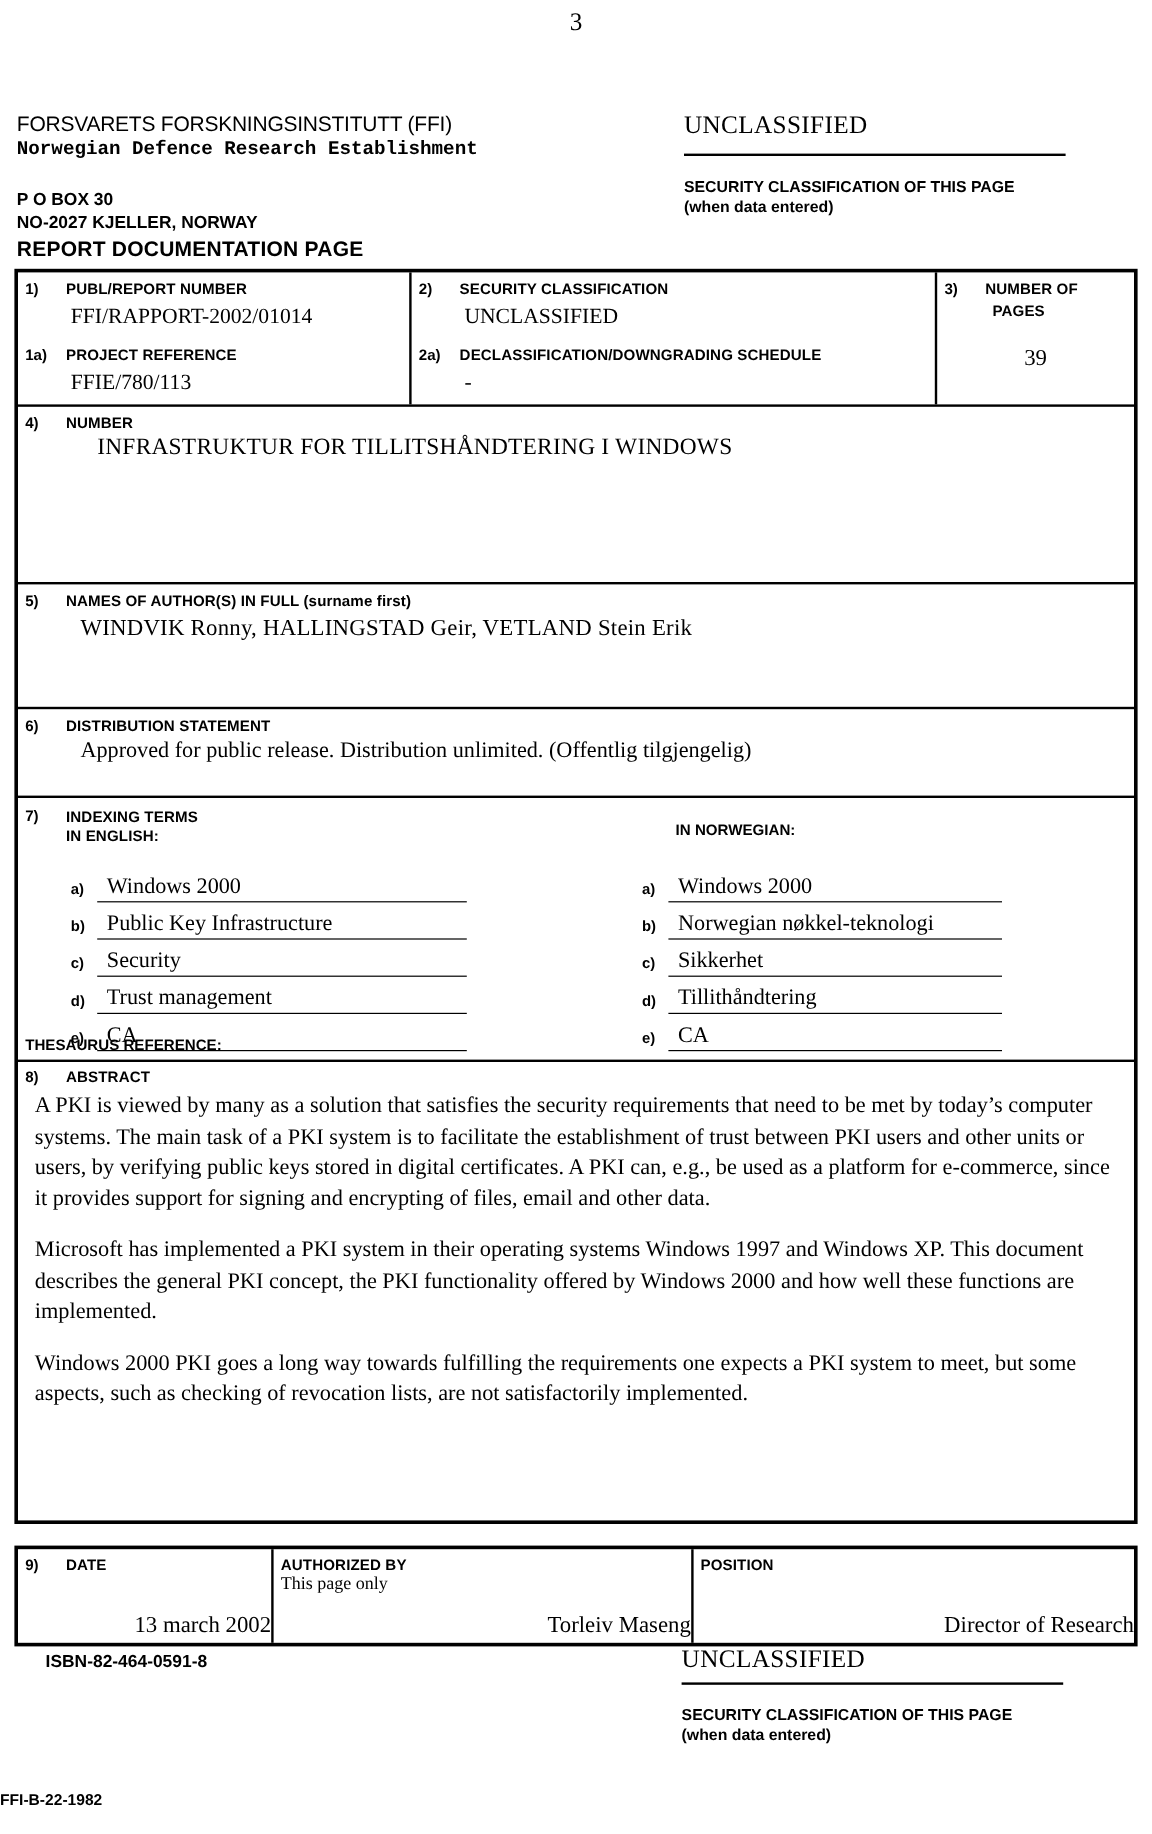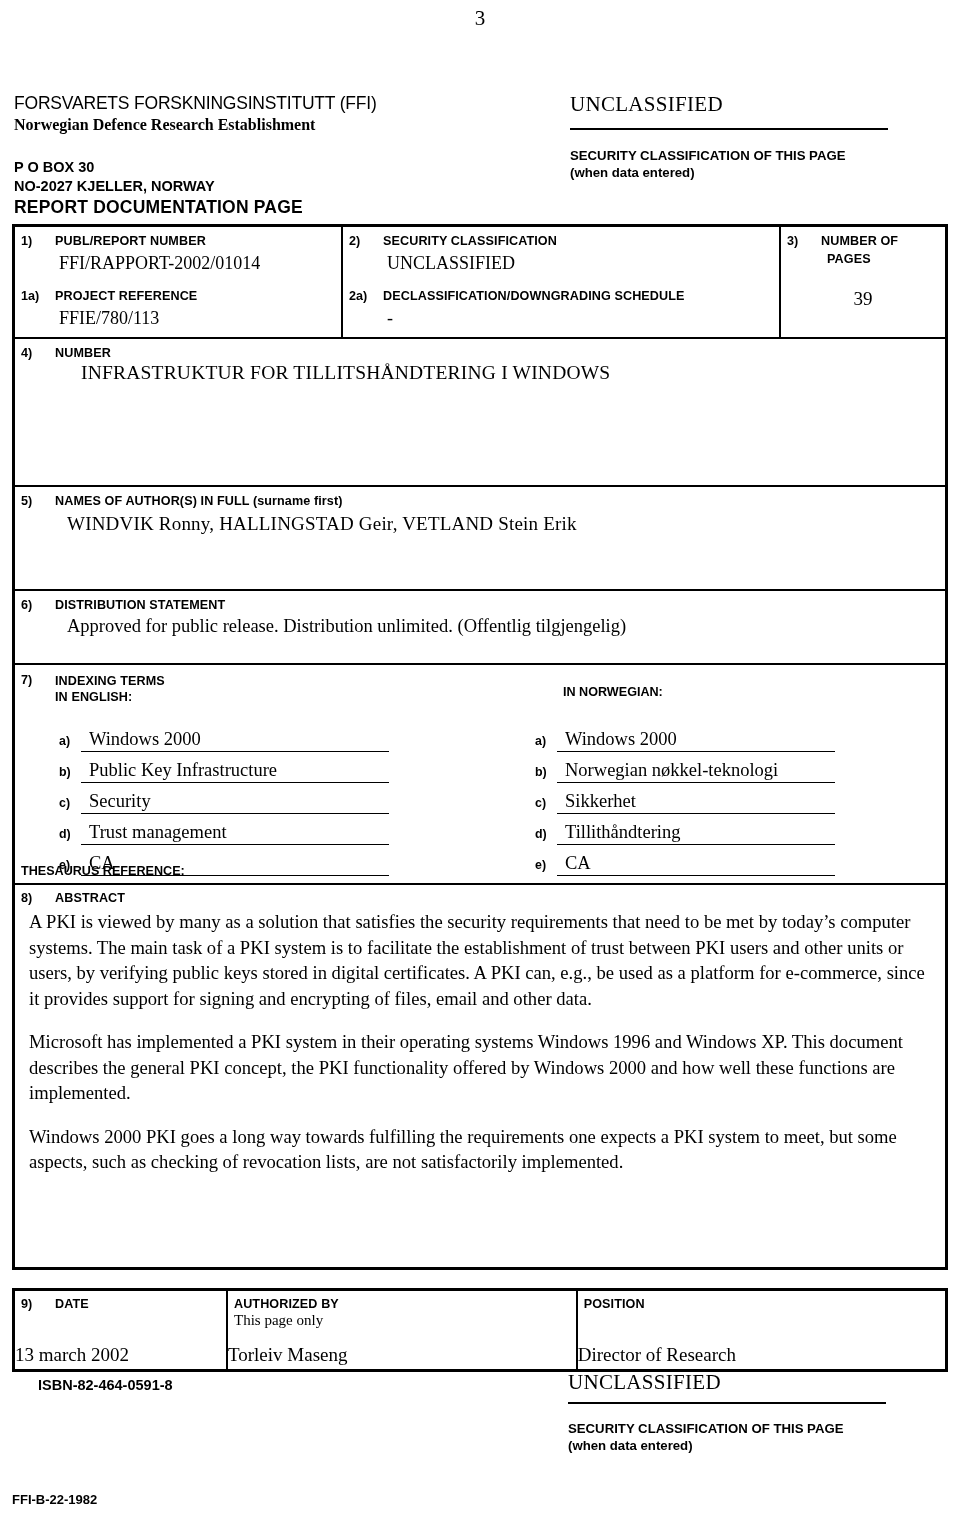--- a/index.html
+++ b/index.html
@@ -45,21 +45,21 @@
     width: 470px;
   }
   .org-line1 {
     font-family: "Liberation Sans", sans-serif;
     font-weight: normal;
     font-size: 17.5px;
     letter-spacing: -0.2px;
     line-height: 22px;
   }
   .org-line2 {
-    font-family: Liberation Serif, serif;
+    font-family: Liberation Mono, monospace;
     font-weight: bold;
     font-size: 16px;
     line-height: 21px;
   }
   .addr {
     position: absolute;
     left: 0;
     top: 66px;
     width: 470px;
   }
@@ -322,21 +322,21 @@
   .fhead .num { width: 34px; flex: none; }
   .fsub {
     font-family: "Liberation Serif", serif;
     font-size: 15px;
     padding: 1px 0 0 6px;
   }
   .fval {
     position: absolute;
     bottom: 3px;
     width: 100%;
-    text-align: left;
+    text-align: right;
     font-family: "Liberation Serif", serif;
     font-size: 19px;
     margin-top: 36px;
   }
 
   
   .isbn {
     position: absolute;
     left: 38px;
     top: 1377px;
@@ -357,21 +357,21 @@
   .bottom-class .class-rule {
     width: 318px;
     border-top: 2.5px solid #000;
     margin-top: 7px;
   }
   .bottom-class .class-caption {
     margin-top: 16px;
   }
   .formcode {
     position: absolute;
-    left: 12px;
+    left: 0;
     top: 1492px;
     font-family: "Liberation Sans", sans-serif;
     font-weight: bold;
     font-size: 13px;
   }
 </style>
 </head>
 <body>
 
 <div class="page">
@@ -535,21 +535,21 @@
     </div>
 
     <div class="row">
       <div class="cell abstract-cell">
         <div class="abs-head">
           <span class="num">8)</span>
           <span class="lbl">ABSTRACT</span>
         </div>
         <div class="abs-body">
           <p class="abs-p">A PKI is viewed by many as a solution that satisfies the security requirements that need to be met by today’s computer systems. The main task of a PKI system is to facilitate the establishment of trust between PKI users and other units or users, by verifying public keys stored in digital certificates. A PKI can, e.g., be used as a platform for e-commerce, since it provides support for signing and encrypting of files, email and other data.</p>
-          <p class="abs-p">Microsoft has implemented a PKI system in their operating systems Windows 1996 and Windows XP. This document describes the general PKI concept, the PKI functionality offered by Windows 2000 and how well these functions are implemented.</p>
+          <p class="abs-p">Microsoft has implemented a PKI system in their operating systems Windows 1997 and Windows XP. This document describes the general PKI concept, the PKI functionality offered by Windows 2000 and how well these functions are implemented.</p>
           <p class="abs-p">Windows 2000 PKI goes a long way towards fulfilling the requirements one expects a PKI system to meet, but some aspects, such as checking of revocation lists, are not satisfactorily implemented.</p>
         </div>
       </div>
     </div>
   </div>
 
   <div class="ftable">
     <div class="fcell f1">
       <div class="fhead">
         <span class="num">9)</span>

